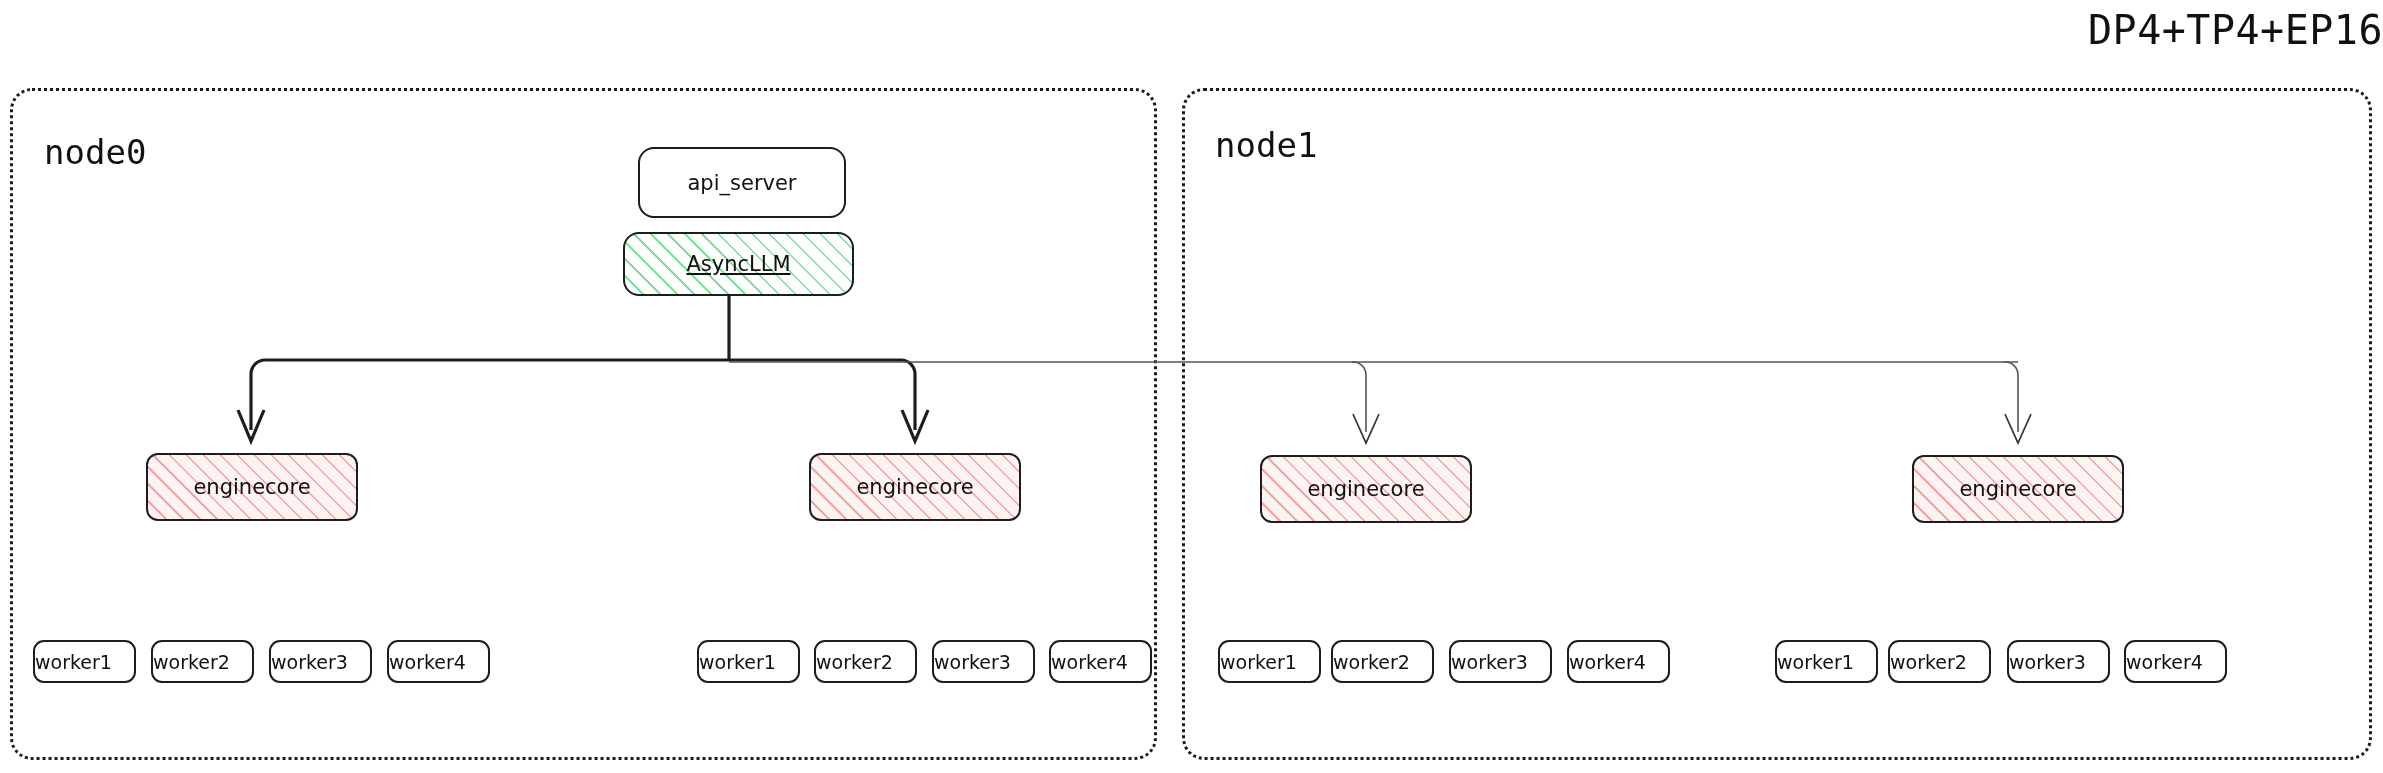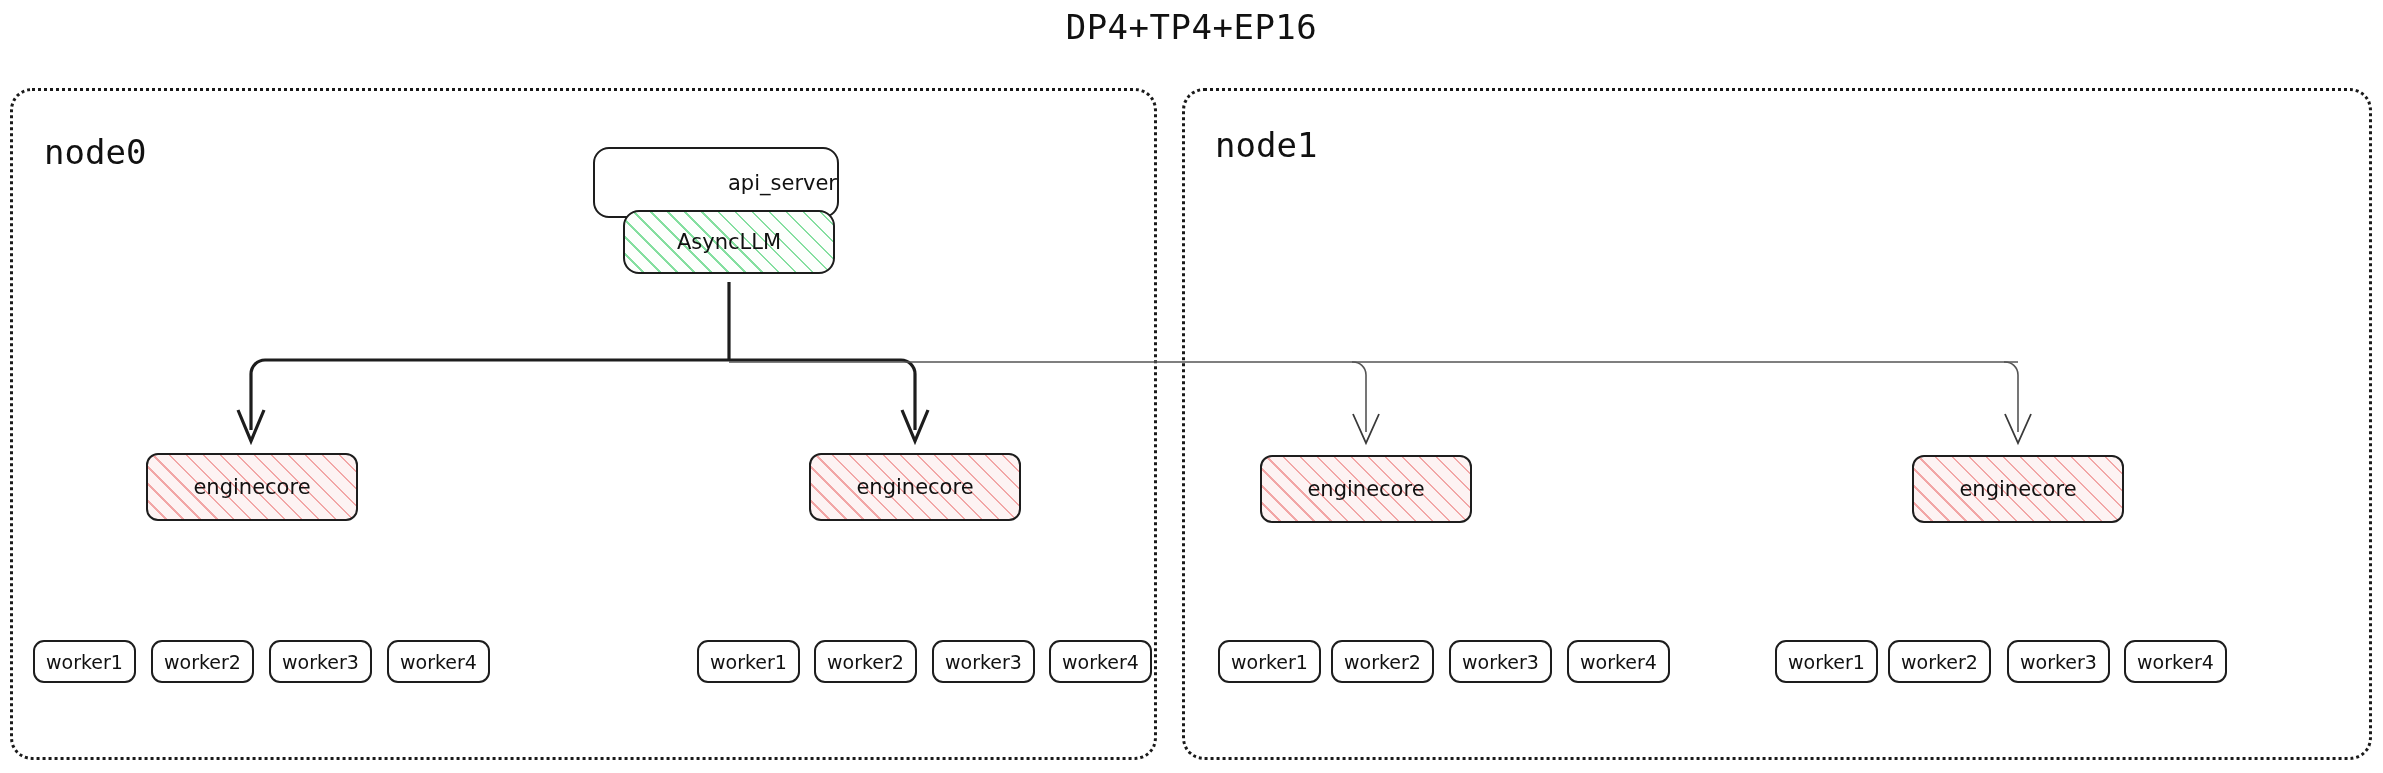--- a/index.html
+++ b/index.html
@@ -17,23 +17,23 @@
     background: #ffffff;
     overflow: hidden;
   }
 
   
   .diagram-title {
     position: absolute;
     left: 0;
     top: 7px;
     width: 2383px;
-    text-align: center;
+    text-align: right;
     font-family: "DejaVu Sans Mono", monospace;
-    font-size: 34px;
+    font-size: 40px;
     letter-spacing: 0.5px;
     color: #111111;
     white-space: pre;
   }
 
   
   .node-container {
     position: absolute;
     border: 3px dotted #1a1a1a;
     border-radius: 22px;
@@ -102,21 +102,21 @@
   
   .worker {
     position: absolute;
     box-sizing: border-box;
     border: 2.6px solid #1d1d1d;
     border-radius: 11px;
     background: #ffffff;
     height: 43px;
     display: flex;
     align-items: center;
-    justify-content: center;
+    justify-content: flex-start;
     font-size: 19px;
     color: #111111;
     white-space: pre;
     z-index: 4;
   }
 
   
   #wires {
     position: absolute;
     left: 0;
@@ -151,25 +151,25 @@
     <path d="M 238 410 L 251 441 L 264 410" fill="none" stroke="#1d1d1d" stroke-width="3.2" stroke-linejoin="miter" stroke-linecap="butt"></path>
     <path d="M 902 410 L 915 441 L 928 410" fill="none" stroke="#1d1d1d" stroke-width="3.2" stroke-linejoin="miter" stroke-linecap="butt"></path>
 
     <path d="M 1353 414 L 1366 443 L 1379 414" fill="none" stroke="#3a3a3a" stroke-width="1.8" stroke-linejoin="miter" stroke-linecap="butt"></path>
     <path d="M 2005 414 L 2018 443 L 2031 414" fill="none" stroke="#3a3a3a" stroke-width="1.8" stroke-linejoin="miter" stroke-linecap="butt"></path>
   </svg>
 
   <div class="node-container" style="left:10px; top:88px; width:1147px; height:672px;"></div>
   <div class="node-label" style="left:44px; top:132px;">node0</div>
 
-  <div class="box api-server" style="left:593px; top:147px; width:246px; height:71px;justify-content:flex-end;">
+  <div class="box api-server" style="left:638px; top:147px; width:208px; height:71px;">
     <span class="box-text">api_server</span>
   </div>
 
-  <div class="box async-llm" style="left:623px; top:210px; width:212px; height:64px;">
+  <div class="box async-llm" style="left:623px; top:232px; width:231px; height:64px;text-decoration:underline;">
     <span class="box-text">AsyncLLM</span>
   </div>
 
   <div class="box enginecore" style="left:146px; top:453px; width:212px; height:68px;">
     <span class="box-text">enginecore</span>
   </div>
 
   <div class="box enginecore" style="left:809px; top:453px; width:212px; height:68px;">
     <span class="box-text">enginecore</span>
   </div>

